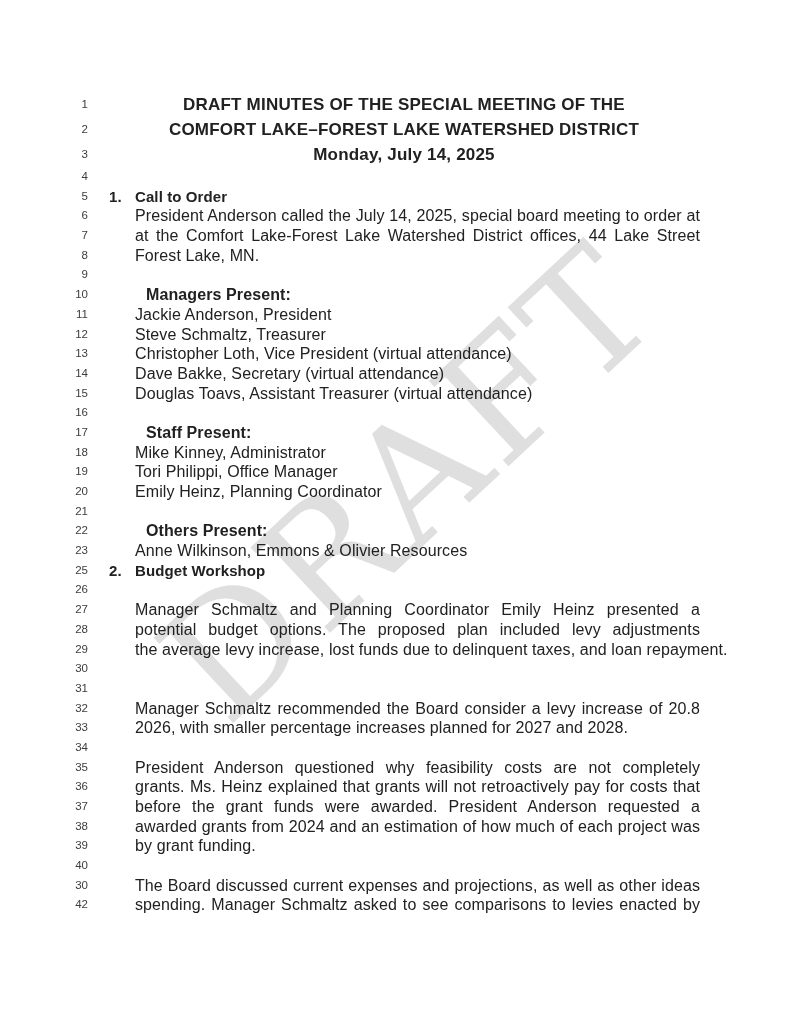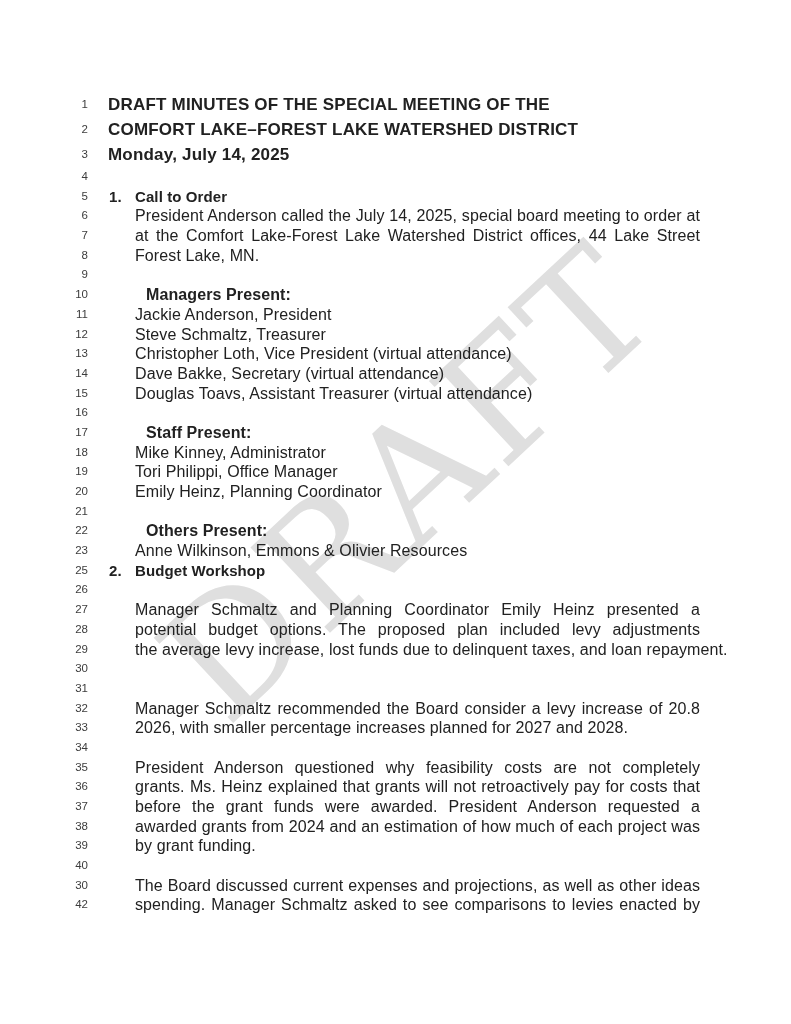--- a/index.html
+++ b/index.html
@@ -10,21 +10,21 @@
         font-family:"DejaVu Serif",serif;font-weight:400;
         font-size:160px;letter-spacing:4px;color:#dfdfdf;
         white-space:nowrap;z-index:0;user-select:none;}
   .doc{position:absolute;top:92px;left:0;right:0;z-index:1;}
   .row{position:relative;height:19.7px;line-height:19.7px;}
   .trow{height:25px;line-height:25px;}
   .ln{position:absolute;left:0;top:0;width:88px;text-align:right;
       font-size:11.5px;color:#3c3c3c;}
   .lt{position:absolute;left:135px;top:0;width:565px;
       font-size:16px;letter-spacing:0.1px;white-space:nowrap;}
-  .title{left:108px;width:592px;font-weight:700;
+  .title{left:108px;width:592px;text-align:center;font-weight:700;
          font-size:17px;letter-spacing:0.2px;}
   .heading{font-weight:700;font-size:15px;}
   .hnum{position:absolute;left:-26px;top:0;font-weight:700;}
   .bold{font-weight:700;padding-left:11px;}
   .just{text-align:justify;text-align-last:justify;text-justify:inter-word;white-space:normal;
         overflow:hidden;height:19.7px;}
 </style>
 </head>
 <body>
 

